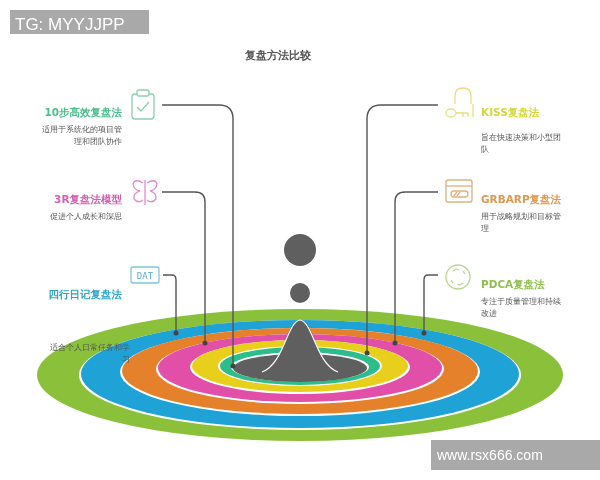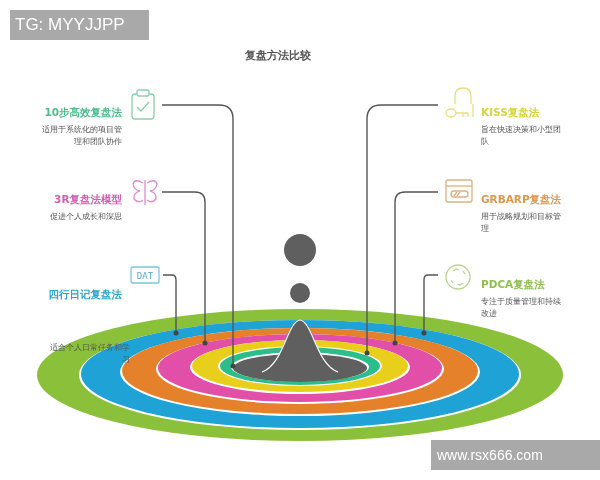--- a/index.html
+++ b/index.html
@@ -1,20 +1,20 @@
 <!DOCTYPE html>
 <html><head>
   <meta charset="utf-8">
   <style>
     html, body { margin: 0; padding: 0; background: #ffffff; }
     body { width: 600px; height: 480px; position: relative; overflow: hidden;
            font-family: "DejaVu Sans", "Liberation Sans", sans-serif; }
     .wm { position: absolute; background: #a9a9a9; color: #ffffff;
           font-family: "Liberation Sans", sans-serif; }
-    .wm-top { left: 10px; top: 10px; width: 139px; height: 30px; font-size: 17px; line-height: 30px; padding-left: 5px; box-sizing: border-box; }
+    .wm-top { left: 10px; top: 10px; width: 139px; height: 24px; font-size: 17px; line-height: 30px; padding-left: 5px; box-sizing: border-box; }
     .wm-bot { left: 431px; top: 440px; width: 181px; height: 30px; font-size: 14px; line-height: 30px; padding-left: 6px; box-sizing: border-box; }
     .title { position: absolute; left: 0; width: 556px; top: 48px; text-align: center;
              font-size: 11px; font-weight: bold; color: #555555; }
     .lbl { position: absolute; font-size: 10.5px; font-weight: bold; white-space: nowrap; }
     .desc { position: absolute; font-size: 8px; color: #555555; line-height: 12px; }
     .left .lbl, .left .desc { text-align: right; }
     svg.stage { position: absolute; left: 0; top: 0; }
   </style>
 </head>
 <body>
@@ -112,21 +112,21 @@
 
   <div class="lbl" style="right:478px; top:288px; color:#2fa6c9;">四行日记复盘法</div>
   <div class="desc" style="right:470px; top:294px;margin-top:48px;">
     <div>适合个人日常任务和学</div>
       <div>习</div>
   </div>
 </div>
 
 <div class="right">
   <div class="lbl" style="left:481px; top:106px; color:#d6d63a;">KISS复盘法</div>
-  <div class="desc" style="left:481px; top:124px;">
+  <div class="desc" style="left:481px; top:132px;">
     <div>旨在快速决策和小型团</div>
       <div>队</div>
   </div>
 
   <div class="lbl" style="left:481px; top:193px; color:#e0974f;">GRBARP复盘法</div>
   <div class="desc" style="left:481px; top:211px;">
     <div>用于战略规划和目标管</div>
       <div>理</div>
   </div>
 

